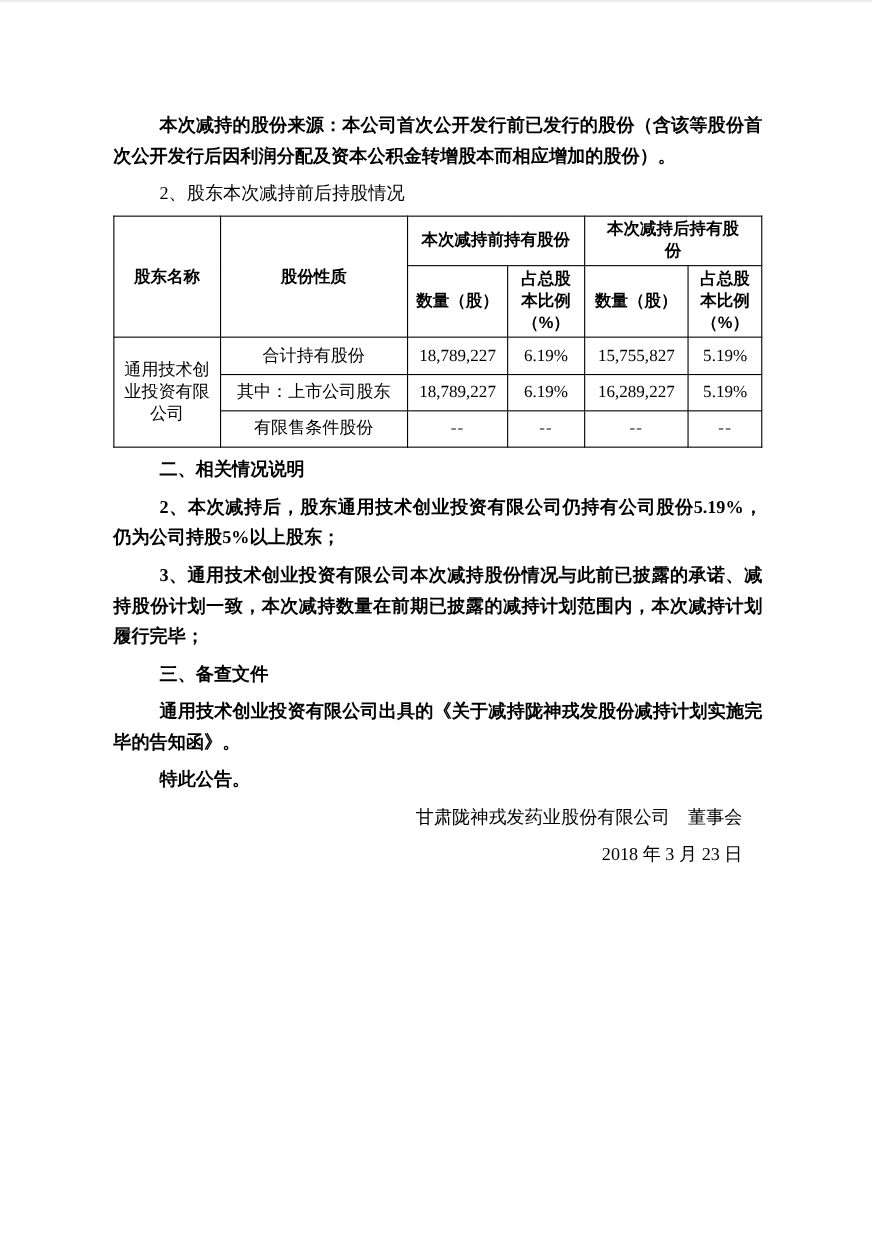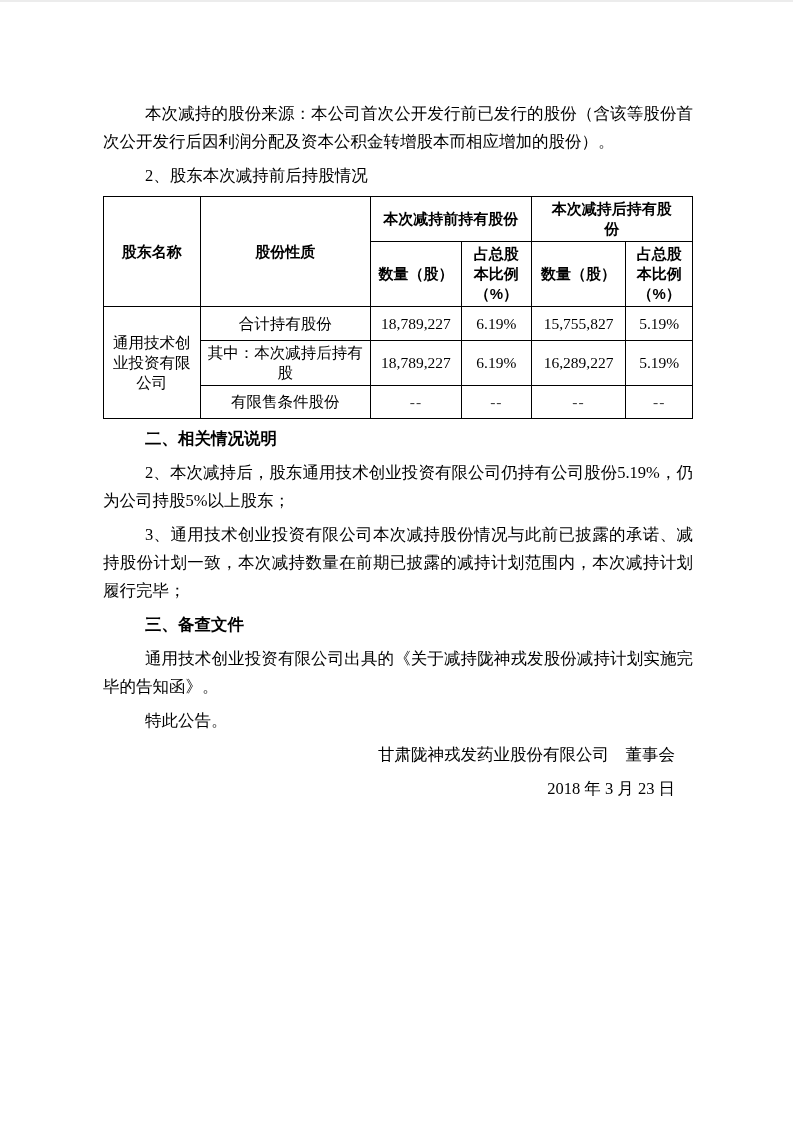--- a/index.html
+++ b/index.html
@@ -20,20 +20,21 @@
     font-size: 16.5px;
     color: #000000;
   }
   p {
     margin: 6px 0;
     line-height: 28px;
   }
   .body-par {
     text-align: justify;
     text-indent: 42px;
+    font-weight: bold;
   }
   .caption-par {
     text-indent: 42px;
   }
   .section-heading {
     font-family: Liberation Serif, serif;
     font-weight: bold;
     font-size: 16.5px;
     text-indent: 42px;
   }
@@ -119,21 +120,21 @@
         <td rowspan="3" class="pre">通用技术创
 业投资有限
 公司</td>
         <td class="cell-left">合计持有股份</td>
         <td>18,789,227</td>
         <td>6.19%</td>
         <td>15,755,827</td>
         <td>5.19%</td>
       </tr>
       <tr class="data-row-2">
-        <td class="cell-left">其中：本次减持后持有股</td>
+        <td class="cell-left">其中：上市公司股东</td>
         <td>18,789,227</td>
         <td>6.19%</td>
         <td>16,289,227</td>
         <td>5.19%</td>
       </tr>
       <tr class="data-row-3">
         <td class="cell-right">有限售条件股份</td>
         <td class="dash">--</td>
         <td class="dash">--</td>
         <td class="dash">--</td>

